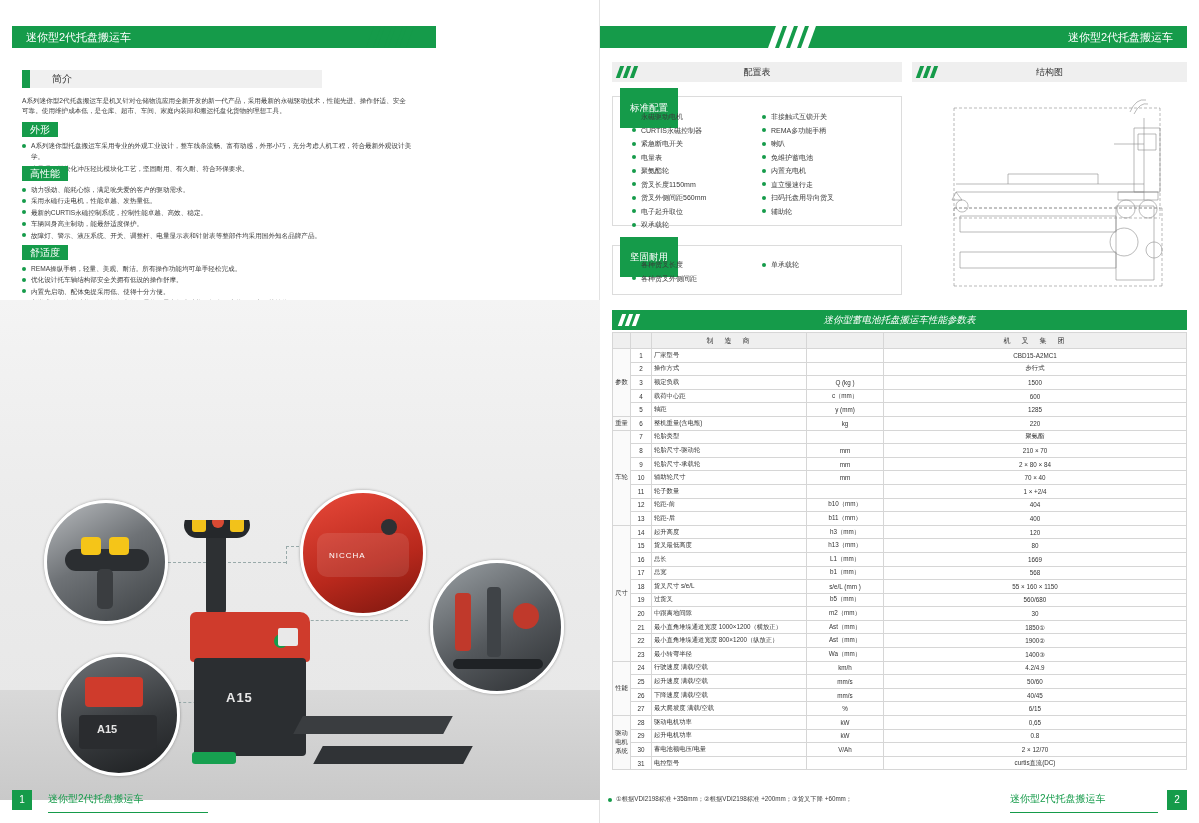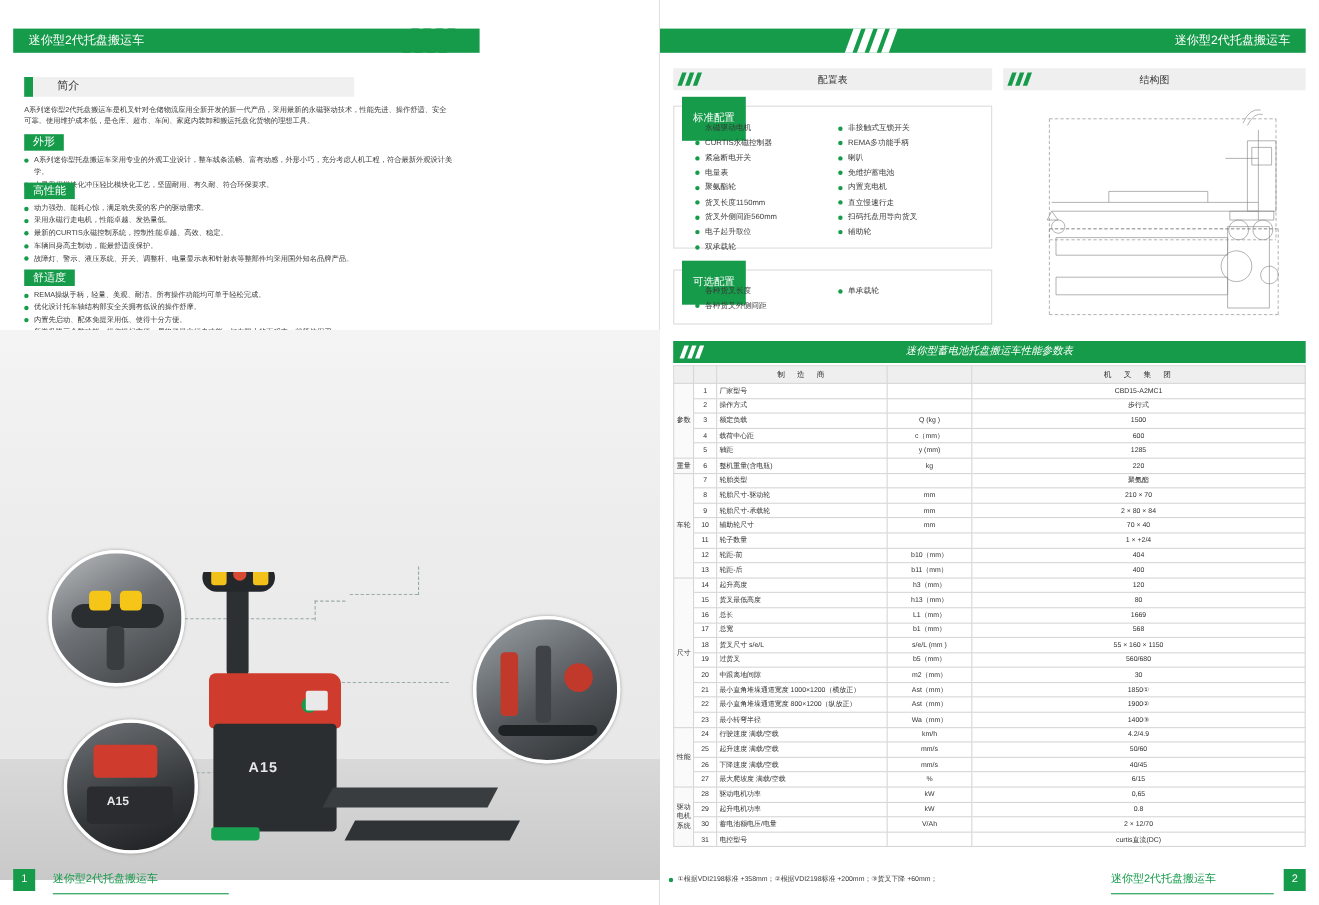--- a/index.html
+++ b/index.html
@@ -164,20 +164,25 @@
   <div class="dashline" style="left:276px;top:620px;width:132px;"></div>
   <div class="dashline" style="left:142px;top:702px;width:70px;"></div>
 
   <div class="photo circle" style="left:44px;top:500px;width:118px;height:118px;background:linear-gradient(150deg,#b9bcbf,#6e7276 45%,#3c4043);">
     <div style="position:absolute;left:18px;top:46px;width:84px;height:22px;background:#2b2e31;border-radius:11px;"></div>
     <div style="position:absolute;left:34px;top:34px;width:20px;height:18px;background:#f5c518;border-radius:4px;"></div>
     <div style="position:absolute;left:62px;top:34px;width:20px;height:18px;background:#f5c518;border-radius:4px;"></div>
     <div style="position:absolute;left:50px;top:66px;width:16px;height:40px;background:#3a3d40;border-radius:5px;"></div>
   </div>
 
+  <div class="photo circle" style="left:300px;top:490px;width:120px;height:120px;background:linear-gradient(160deg,#e8493a,#b8281c 60%,#7d170f);">
+    <div style="position:absolute;left:14px;top:40px;width:92px;height:44px;background:rgba(255,255,255,.10);border-radius:10px;"></div>
+    <div style="position:absolute;left:26px;top:58px;font-size:8px;color:#fff;letter-spacing:1px;">NICCHA</div>
+    <div style="position:absolute;left:78px;top:26px;width:16px;height:16px;background:#2e3033;border-radius:50%;"></div>
+  </div>
 
   <div class="photo circle" style="left:430px;top:560px;width:128px;height:128px;background:linear-gradient(150deg,#9aa0a4,#54585c 55%,#2c2f32);">
     <div style="position:absolute;left:22px;top:30px;width:16px;height:58px;background:#c0392b;border-radius:4px;"></div>
     <div style="position:absolute;left:54px;top:24px;width:14px;height:70px;background:#3f4347;border-radius:4px;"></div>
     <div style="position:absolute;left:80px;top:40px;width:26px;height:26px;background:#c0392b;border-radius:50%;"></div>
     <div style="position:absolute;left:20px;top:96px;width:90px;height:10px;background:#1f2225;border-radius:5px;"></div>
   </div>
 
   <div class="photo circle" style="left:58px;top:654px;width:116px;height:116px;background:linear-gradient(160deg,#6e7276,#35383b 60%,#1d1f21);">
     <div style="position:absolute;left:24px;top:20px;width:58px;height:30px;background:#cf3b2c;border-radius:4px;"></div>
@@ -248,21 +253,21 @@
     <div>REMA多功能手柄</div>
     <div>喇叭</div>
     <div>免维护蓄电池</div>
     <div>内置充电机</div>
     <div>直立慢速行走</div>
     <div>扫码托盘用导向货叉</div>
     <div>辅助轮</div>
   </div>
 
   <div class="cfgbox" style="left:612px;top:245px;width:288px;height:48px;"></div>
-  <div class="cfgtag" style="left:620px;top:237px;">可选配置</div>
+  <div class="cfgtag" style="left:620px;top:237px;">坚固耐用</div>
   <div class="cfglist" style="left:632px;top:258px;width:120px;">
     <div>各种货叉长度</div>
     <div>各种货叉外侧间距</div>
   </div>
   <div class="cfglist" style="left:762px;top:258px;width:130px;">
     <div>单承载轮</div>
   </div>
 
   <div class="draw">
     <svg width="232" height="200" viewBox="0 0 232 200">

